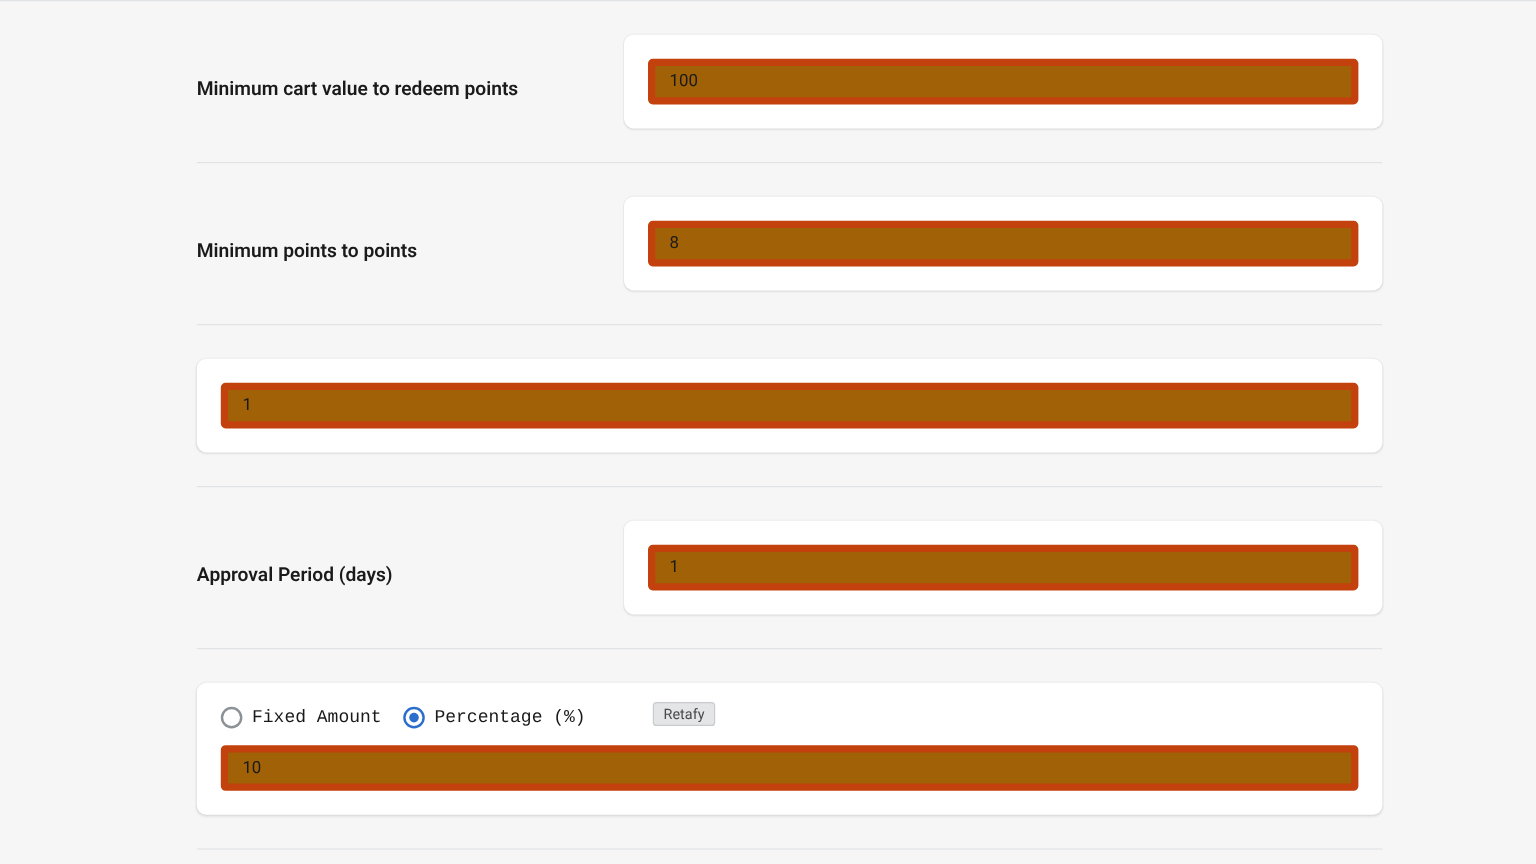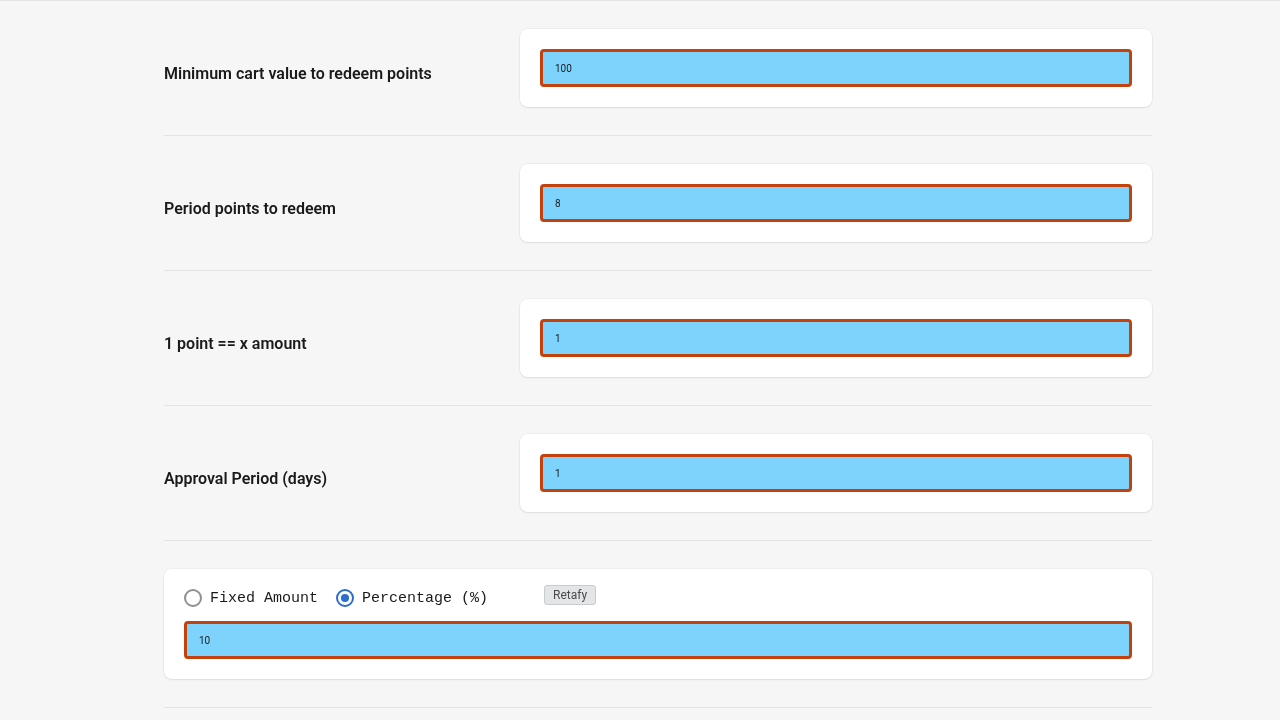--- a/index.html
+++ b/index.html
@@ -43,26 +43,26 @@
   }
   .card {
     background: #ffffff;
     border-radius: 8px;
     box-shadow: 0 1px 2px rgba(0,0,0,0.08), 0 0 0 1px rgba(0,0,0,0.03);
     padding: 20px;
   }
   .text-input {
     width: 100%;
     height: 38px;
-    border: 3px solid #c2410c;
+    border: 6px solid #c2410c;
     border-radius: 4px;
     padding: 6px 12px;
-    font-size: 10px;
+    font-size: 14px;
     color: #1a1a1a;
-    background: #7dd3fc;
+    background: #a16207;
     font-family: inherit;
   }
   .radio-row {
     display: flex;
     align-items: center;
     gap: 18px;
     margin-bottom: 14px;
     position: relative;
   }
   .radio-option {
@@ -124,33 +124,30 @@
       </div>
       <div class="field-col">
         <div class="card">
           <input type="text" class="text-input" value="100" style="">
         </div>
       </div>
     </div>
 
     <div class="row">
       <div class="label-col">
-        <label>Period points to redeem</label>
+        <label>Minimum points to points</label>
       </div>
       <div class="field-col">
         <div class="card">
           <input type="text" class="text-input" value="8" style="">
         </div>
       </div>
     </div>
 
     <div class="row">
-      <div class="label-col">
-        <label>1 point == x amount</label>
-      </div>
       <div class="field-col">
         <div class="card">
           <input type="text" class="text-input" value="1" style="">
         </div>
       </div>
     </div>
 
     <div class="row">
       <div class="label-col">
         <label>Approval Period (days)</label>

